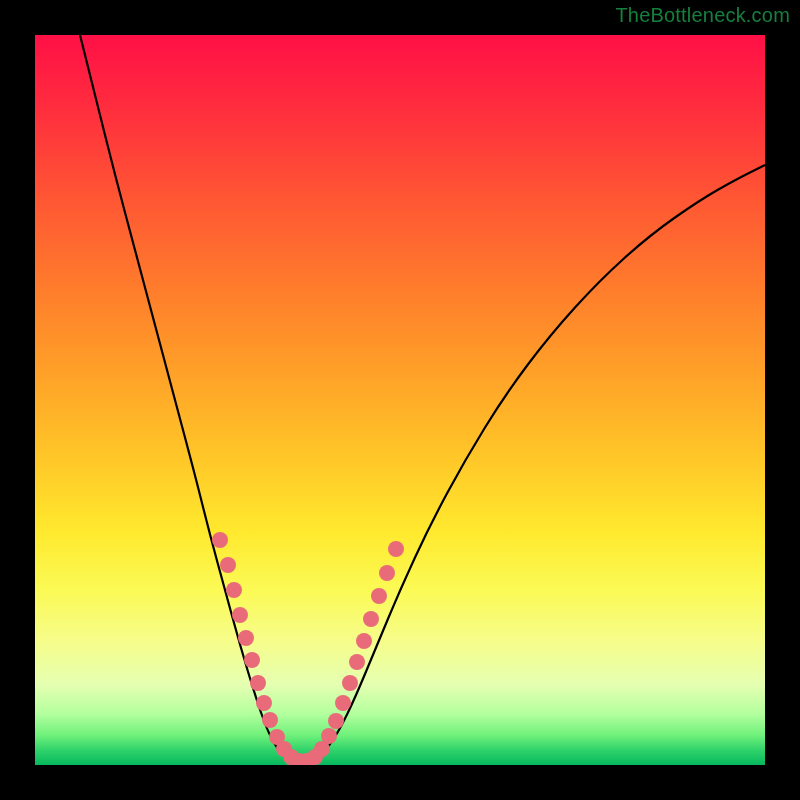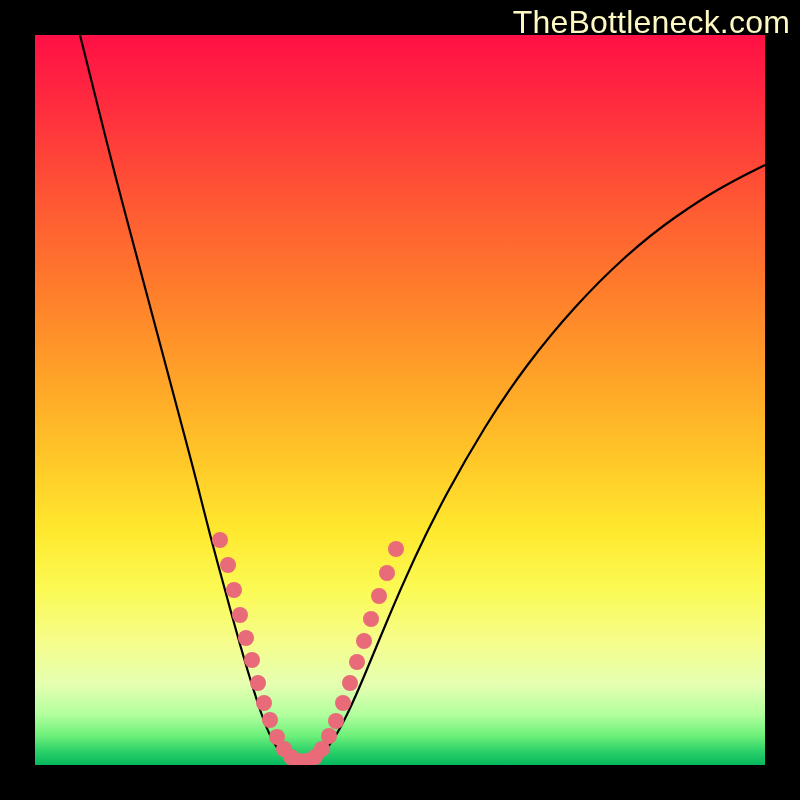--- a/index.html
+++ b/index.html
@@ -40,22 +40,22 @@
       #b3ff9e 93%,
       #6df07a 96%,
       #2fd26a 98%,
       #06b85d 100%
     );
   }
   .watermark {
     position: absolute;
     top: 4px;
     right: 10px;
-    color: #fef9c3;
-    font-size: 32px;
+    color: #15803d;
+    font-size: 20px;
     font-weight: 500;
     letter-spacing: 0.2px;
   }
   svg.overlay {
     position: absolute;
     left: 0;
     top: 0;
     width: 730px;
     height: 730px;
   }

